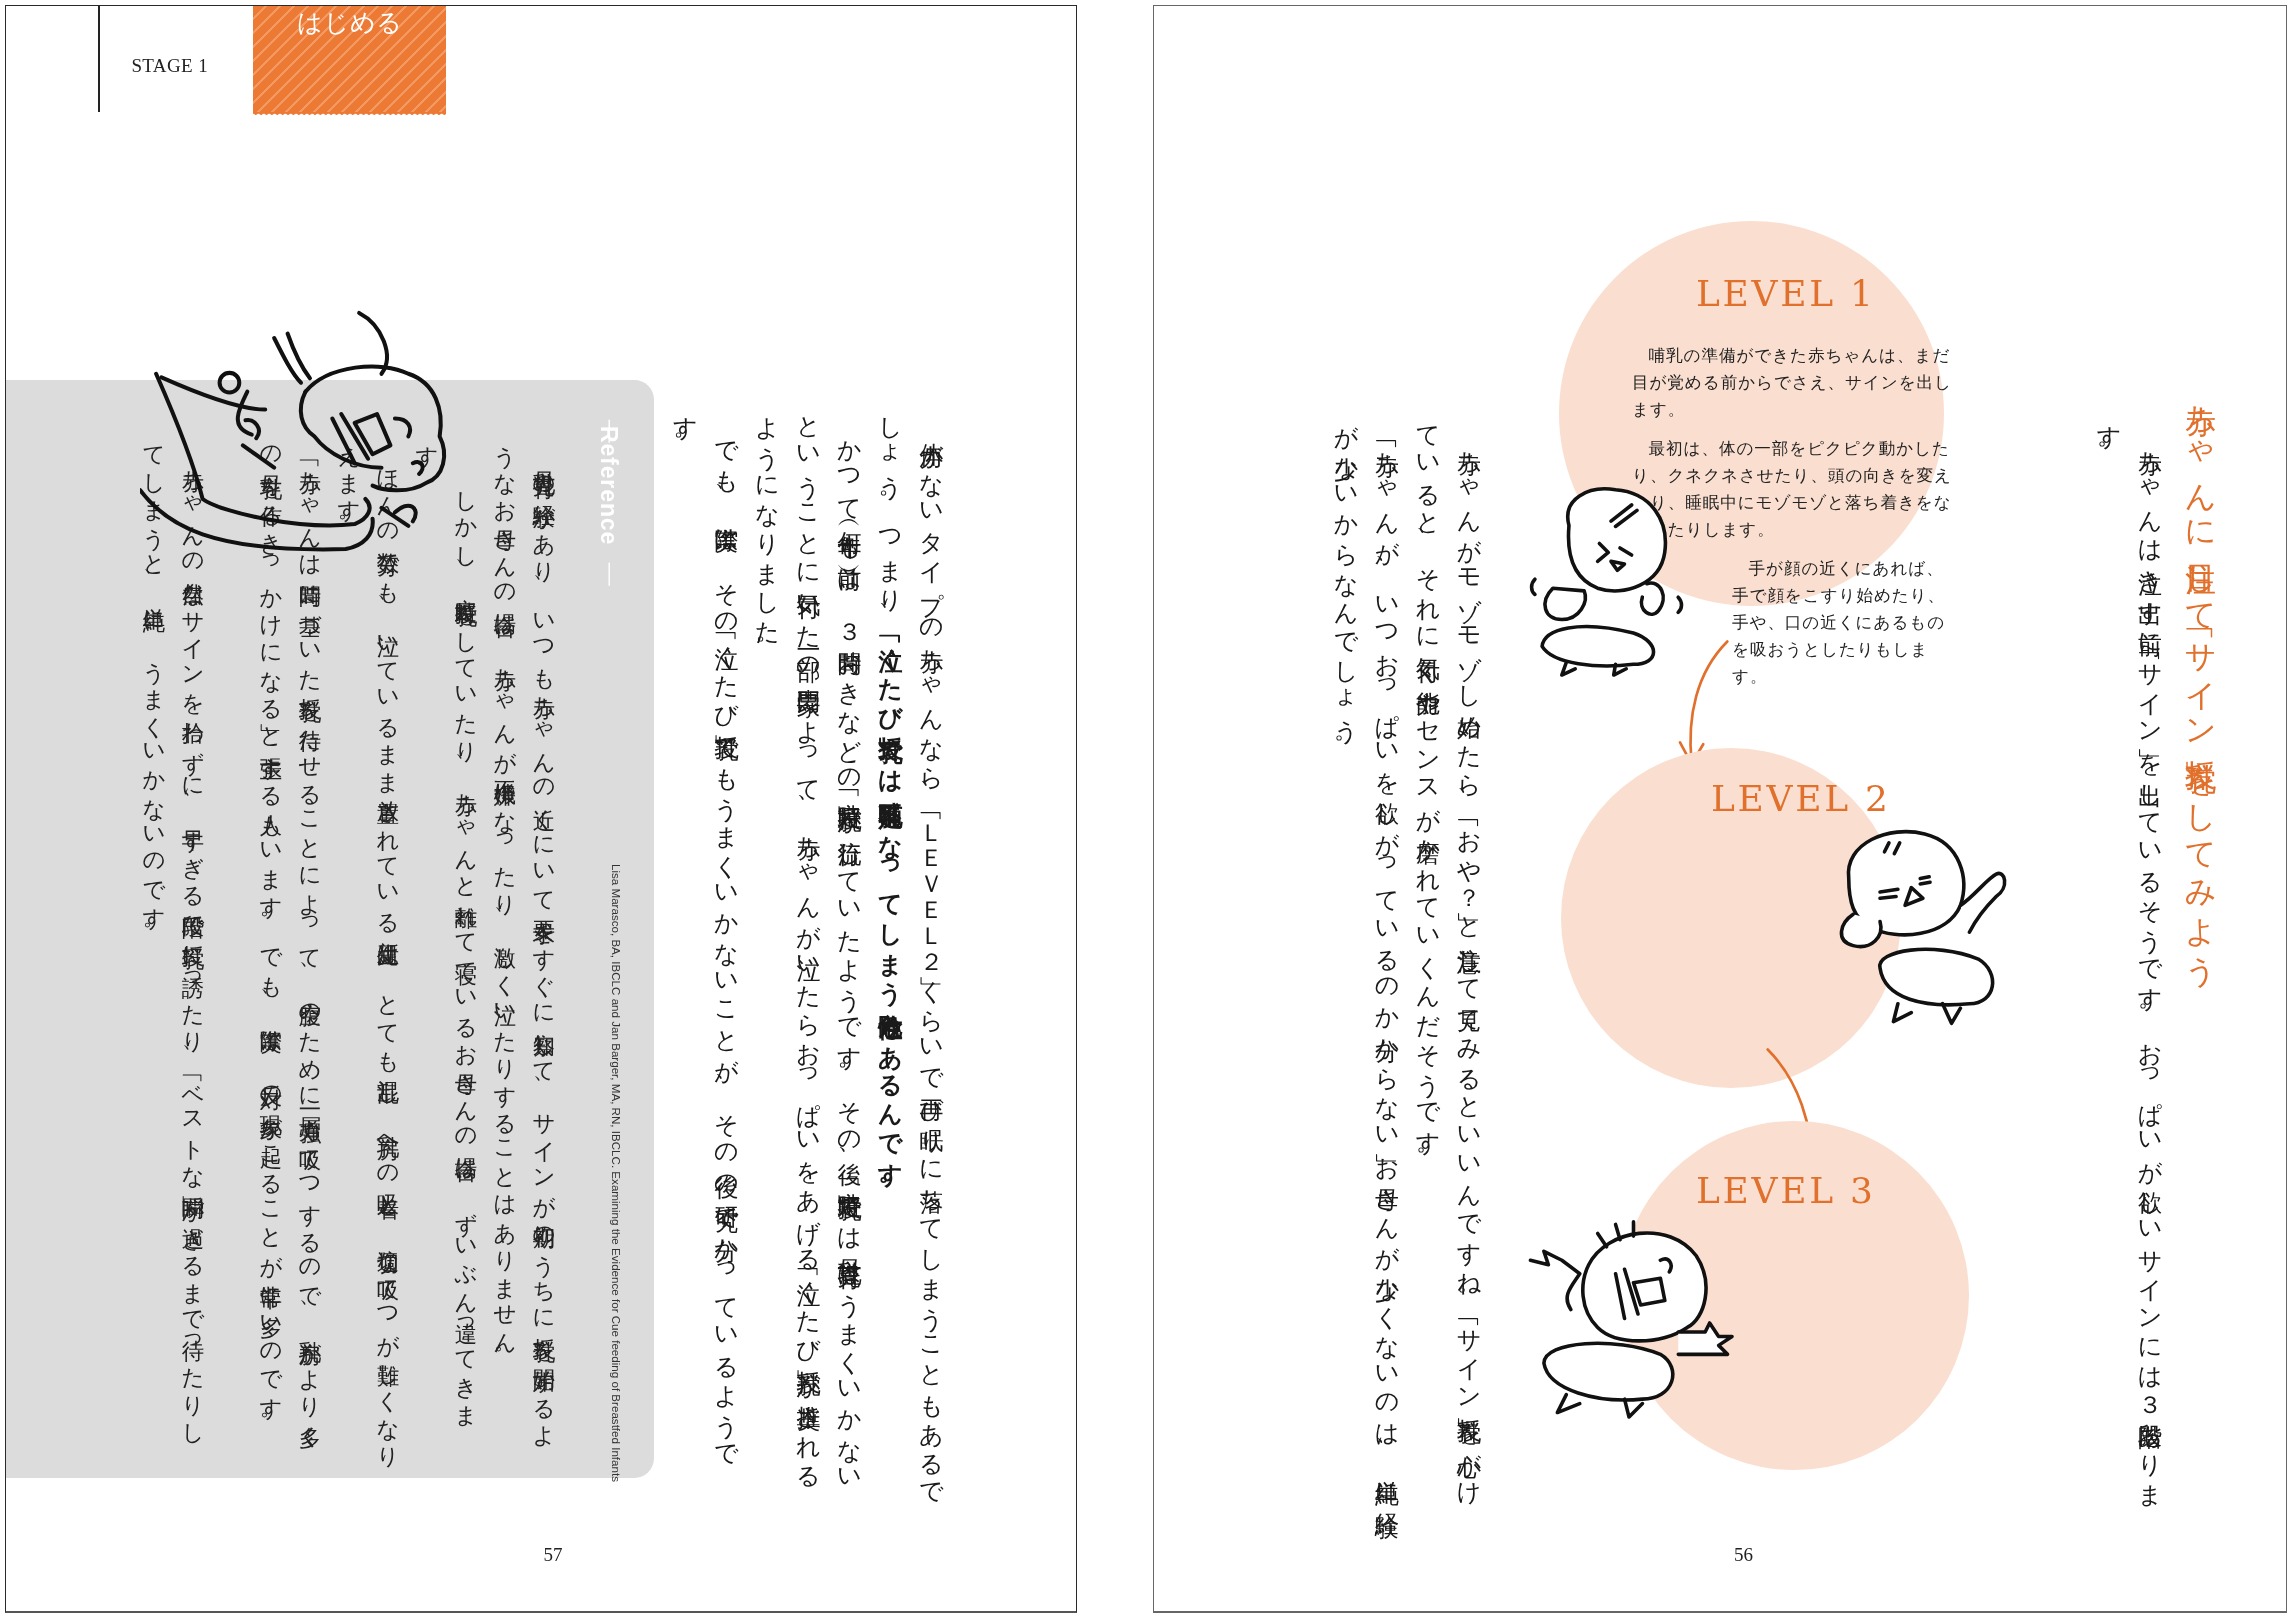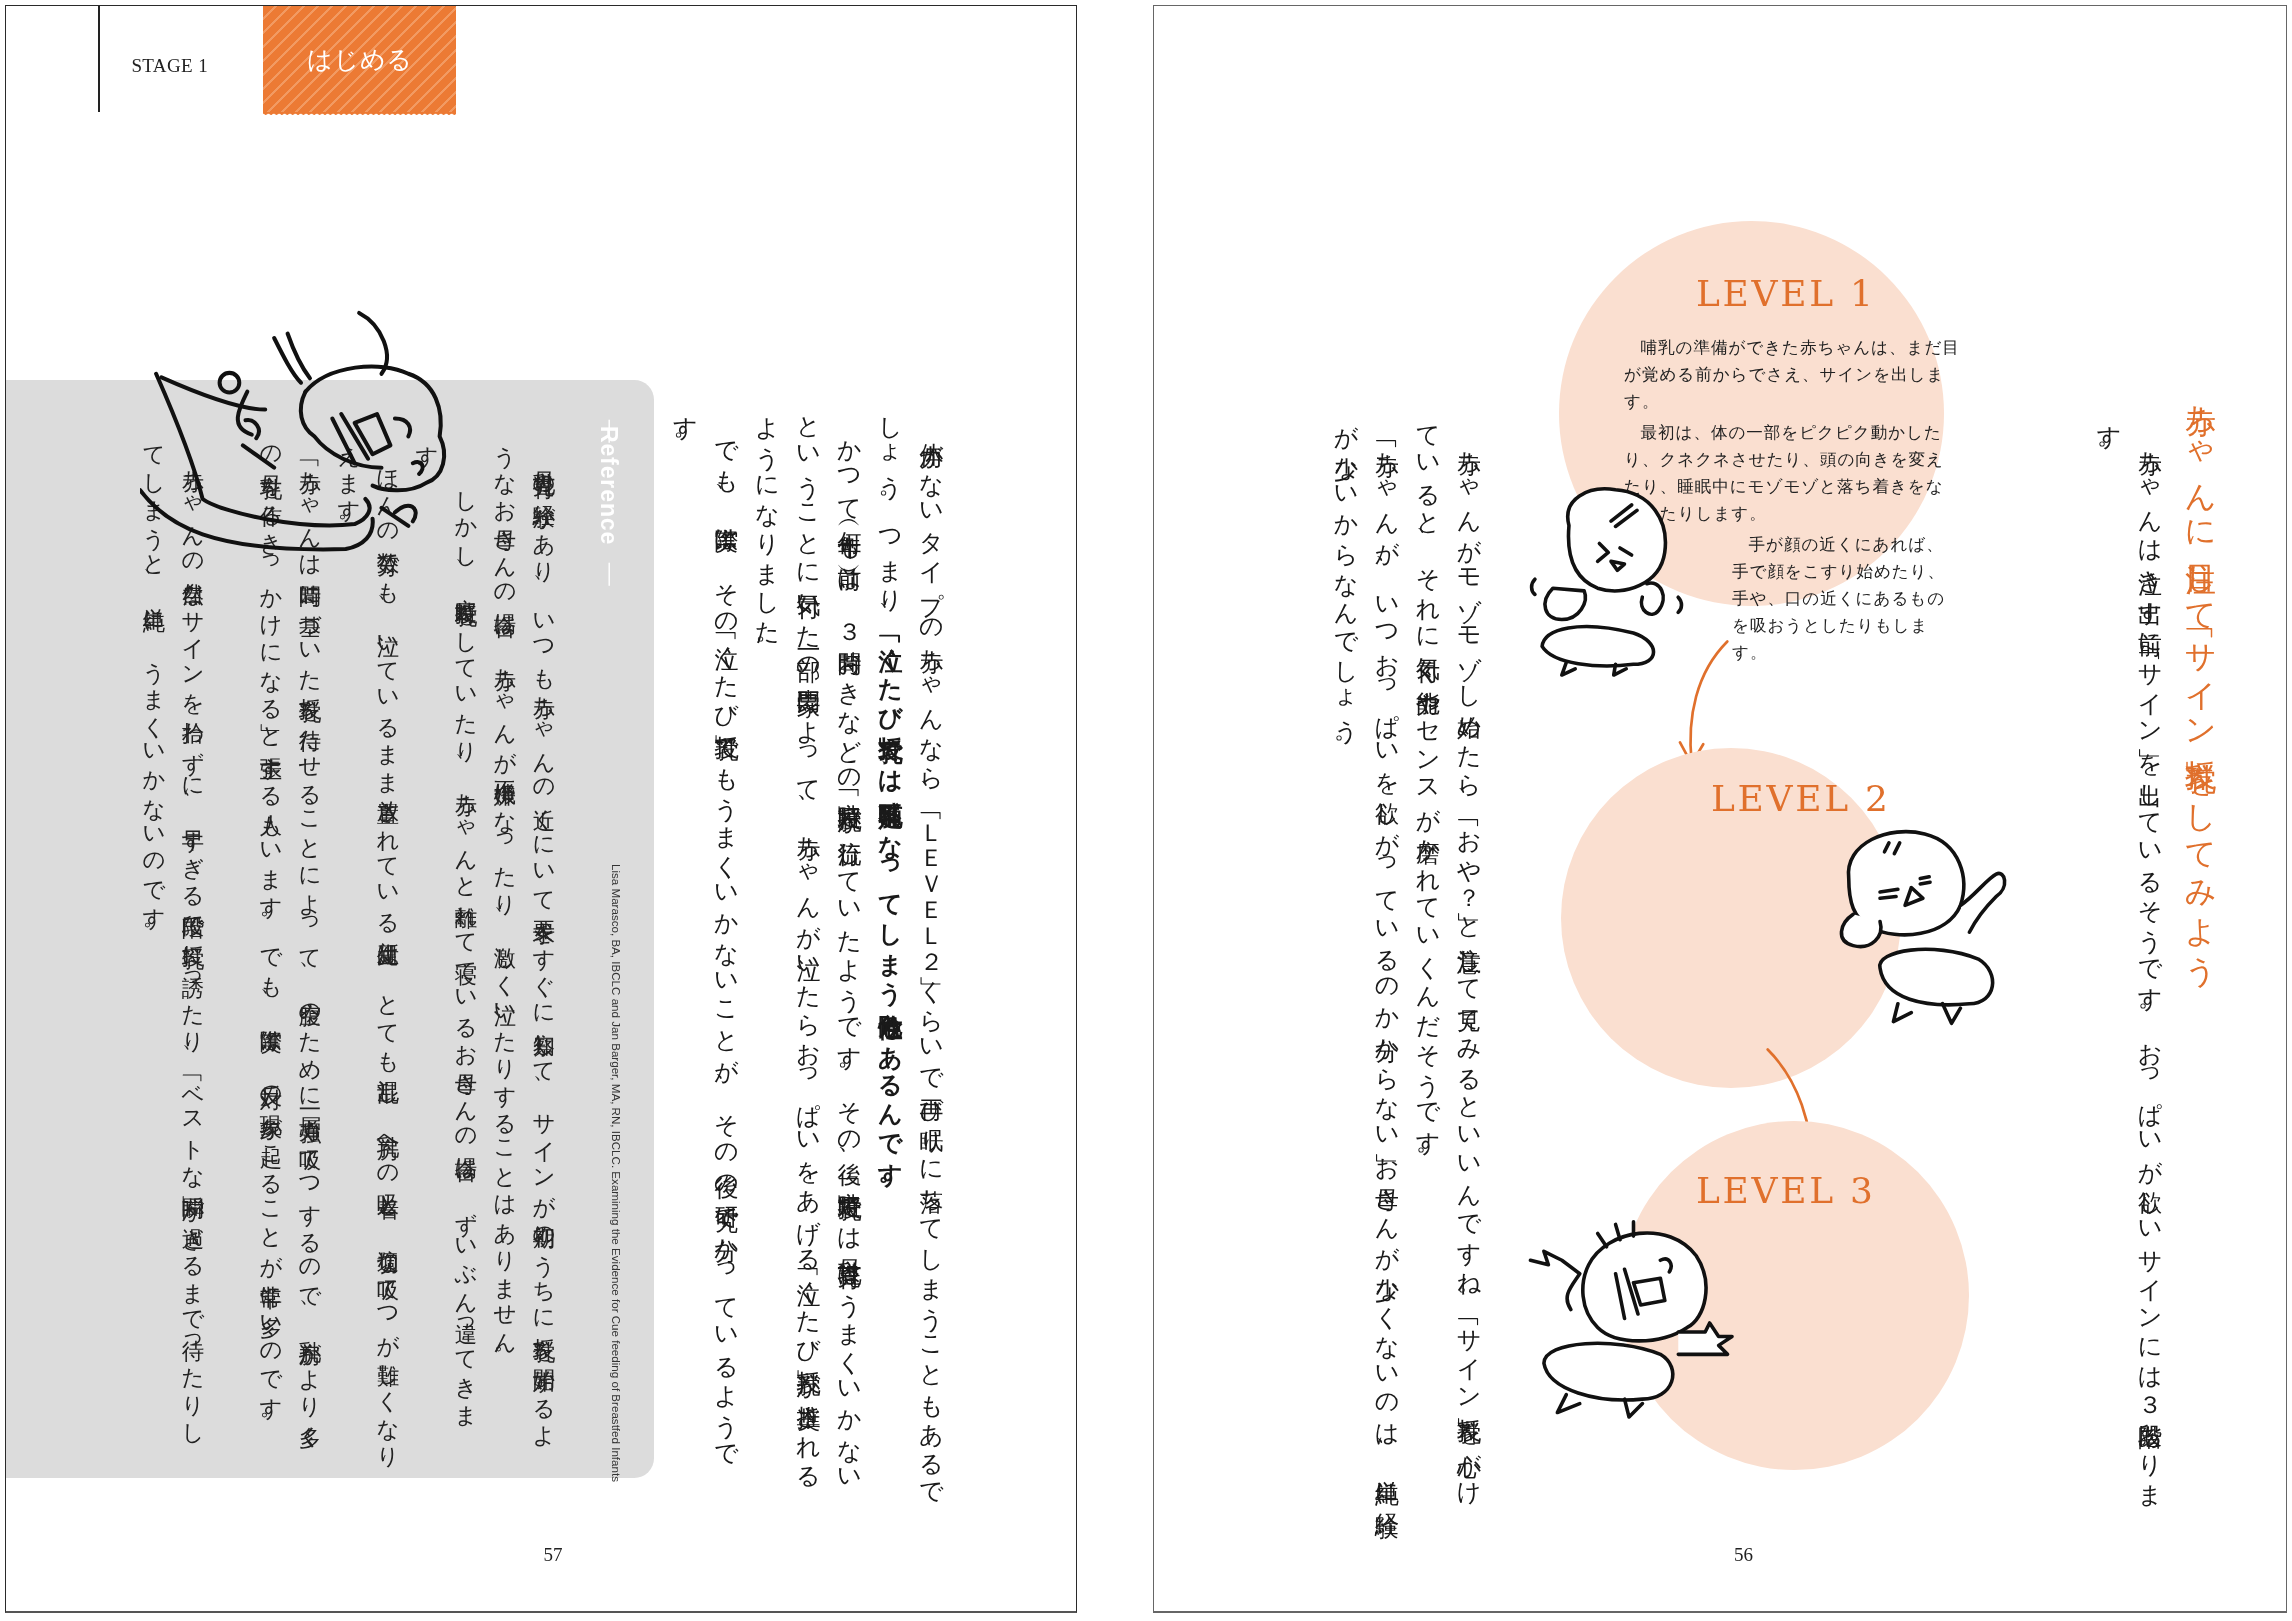--- a/index.html
+++ b/index.html
@@ -4,23 +4,23 @@
 <style>
   html, body { margin:0; padding:0; }
   body { width:2293px; height:1621px; background:#ffffff; position:relative; overflow:hidden;
          font-family:"DejaVu Sans", sans-serif; color:#1a1a1a; }
   .page { position:absolute; top:5.4px; height:1608px; background:#fff; box-sizing:border-box; }
   #page-left { left:5.4px; width:1072px; border:1.8px solid #2a2a2a; border-bottom:2.7px solid #555; }
   #page-right { left:1153px; width:1134px; border:1.8px solid #666; border-bottom:2.7px solid #666; }
 
   .header-rule { position:absolute; left:92px; top:0; width:1.8px; height:106px; background:#222; }
   .stage-label { position:absolute; left:125px; top:49px; font-family:"Liberation Serif", serif; font-size:19px; letter-spacing:0.4px; color:#222; }
-  .stage-tab { position:absolute; left:257px; top:0; width:193px; height:106px;
+  .stage-tab { position:absolute; left:247px; top:0; width:193px; height:106px;
      background: repeating-linear-gradient(135deg, #ec7a34 0 8px, #f29a62 8px 9.9px);
-     display:flex; align-items:center; justify-content:center; }
+     display:flex; justify-content:center; }
   .stage-tab::after { content:""; position:absolute; left:0; right:0; bottom:-4.5px; height:5.4px;
      background: radial-gradient(circle at 2.7px 0, #ec7a34 2.7px, transparent 3.1px) repeat-x; background-size:5.4px 5.4px; }
   .stage-tab span { color:#fff; font-size:25px; letter-spacing:0.9px; }
 
   .vtext { writing-mode:vertical-rl; -webkit-writing-mode:vertical-rl; text-orientation:mixed; }
   .body-text { font-family:"DejaVu Serif", serif; font-size:24px; line-height:41px; letter-spacing:1.8px; }
   .body-text p { margin:0; text-indent:1em; }
   .bold { font-family:"DejaVu Sans", sans-serif; font-weight:bold; }
 
   #left-body { position:absolute; right:125px; top:394px; height:1102px; }
@@ -41,21 +41,21 @@
 
   
   .title-col { position:absolute; right:64px; top:376px; font-size:31px; color:#e0702c;
      font-family:"DejaVu Sans", sans-serif; letter-spacing:2.7px; }
   #right-intro { position:absolute; right:116px; top:403px; height:1111px; }
   #right-body { position:absolute; right:797px; top:403px; height:1111px; }
 
   .circle { position:absolute; border-radius:50%; background:#fadfd0; }
   .level-title { position:absolute; font-family:"DejaVu Serif", serif; font-size:36px; color:#e0702c; letter-spacing:2.7px;text-align:right; }
   .level-text { position:absolute; font-family:"DejaVu Sans", sans-serif; font-size:16.6px; line-height:27px; color:#222; letter-spacing:0.9px; }
-  .level-text p { margin:4px; text-indent:1em; }
+  .level-text p { margin:12px; text-indent:1em; }
   .arrow { position:absolute; }
   .baby { position:absolute; }
 </style>
 </head>
 <body>
 
 <div class="page" id="page-left">
   <div class="header-rule"></div>
   <div class="stage-label">STAGE 1</div>
   <div class="stage-tab">

